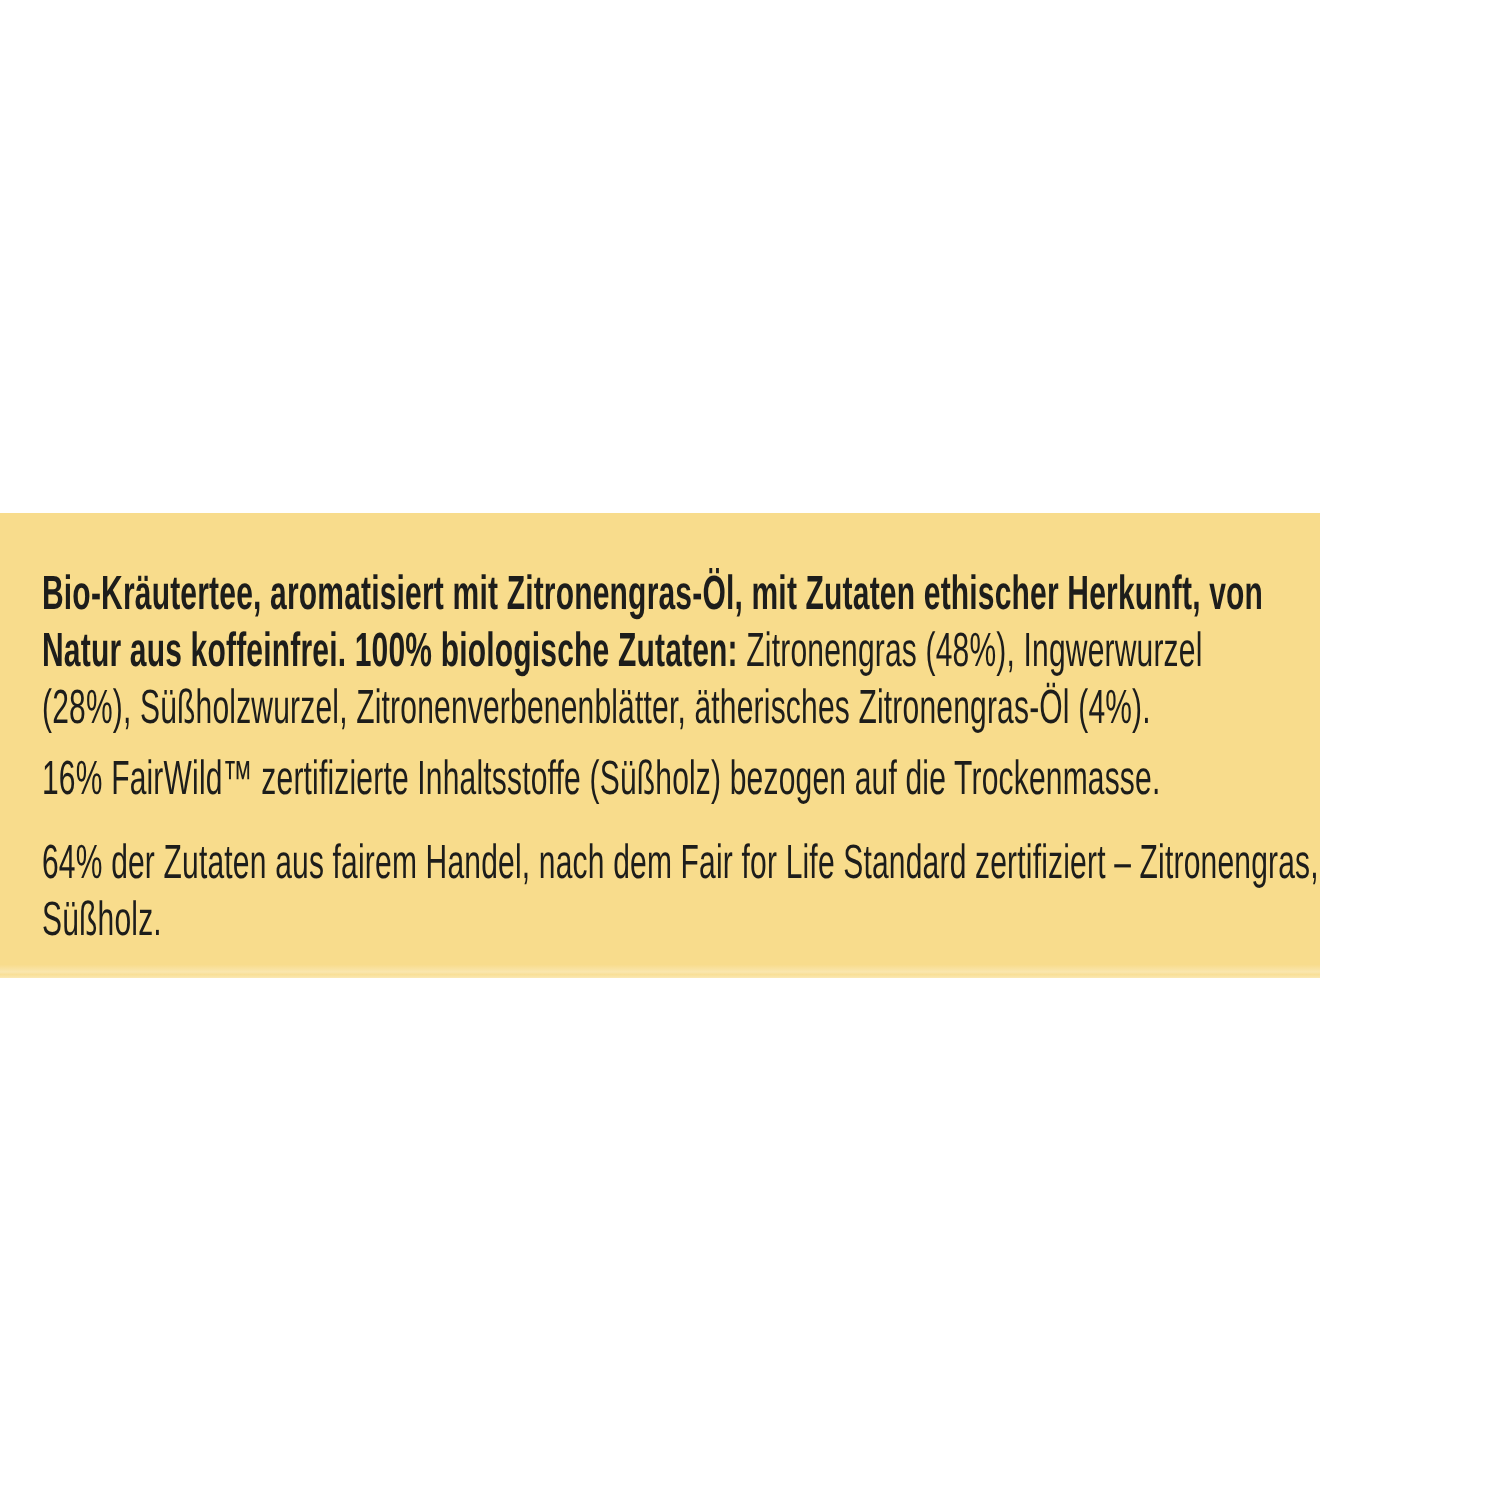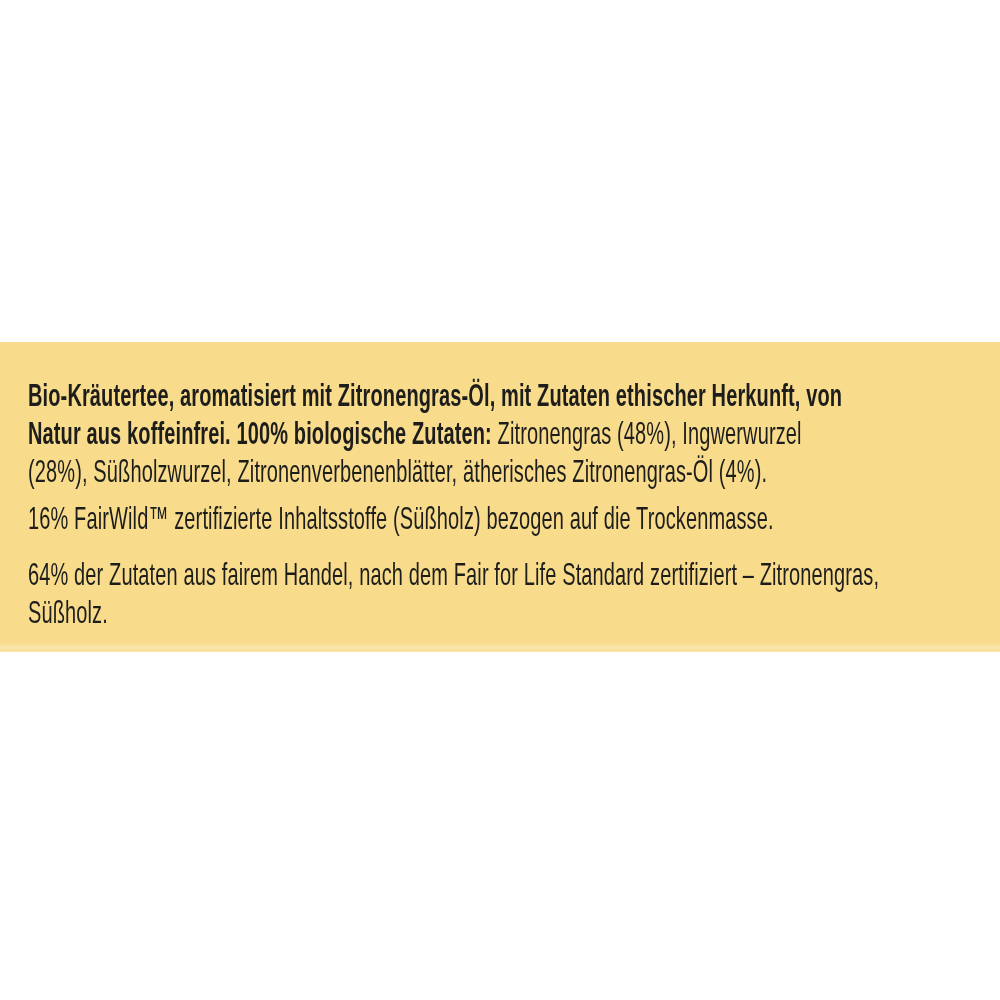--- a/index.html
+++ b/index.html
@@ -14,21 +14,21 @@
   .canvas {
     position: relative;
     width: 1000px;
     height: 1000px;
     background: #ffffff;
   }
   .label-band {
     position: absolute;
     left: 0;
     top: 342px;
-    width: 1000px;
+    width: 880px;
     height: 310px;
     background: #F8DC8C;
     box-sizing: border-box;
     padding: 34px 0 0 28px;
   }
   
   .label-band::after {
     content: "";
     position: absolute;
     left: 0;

